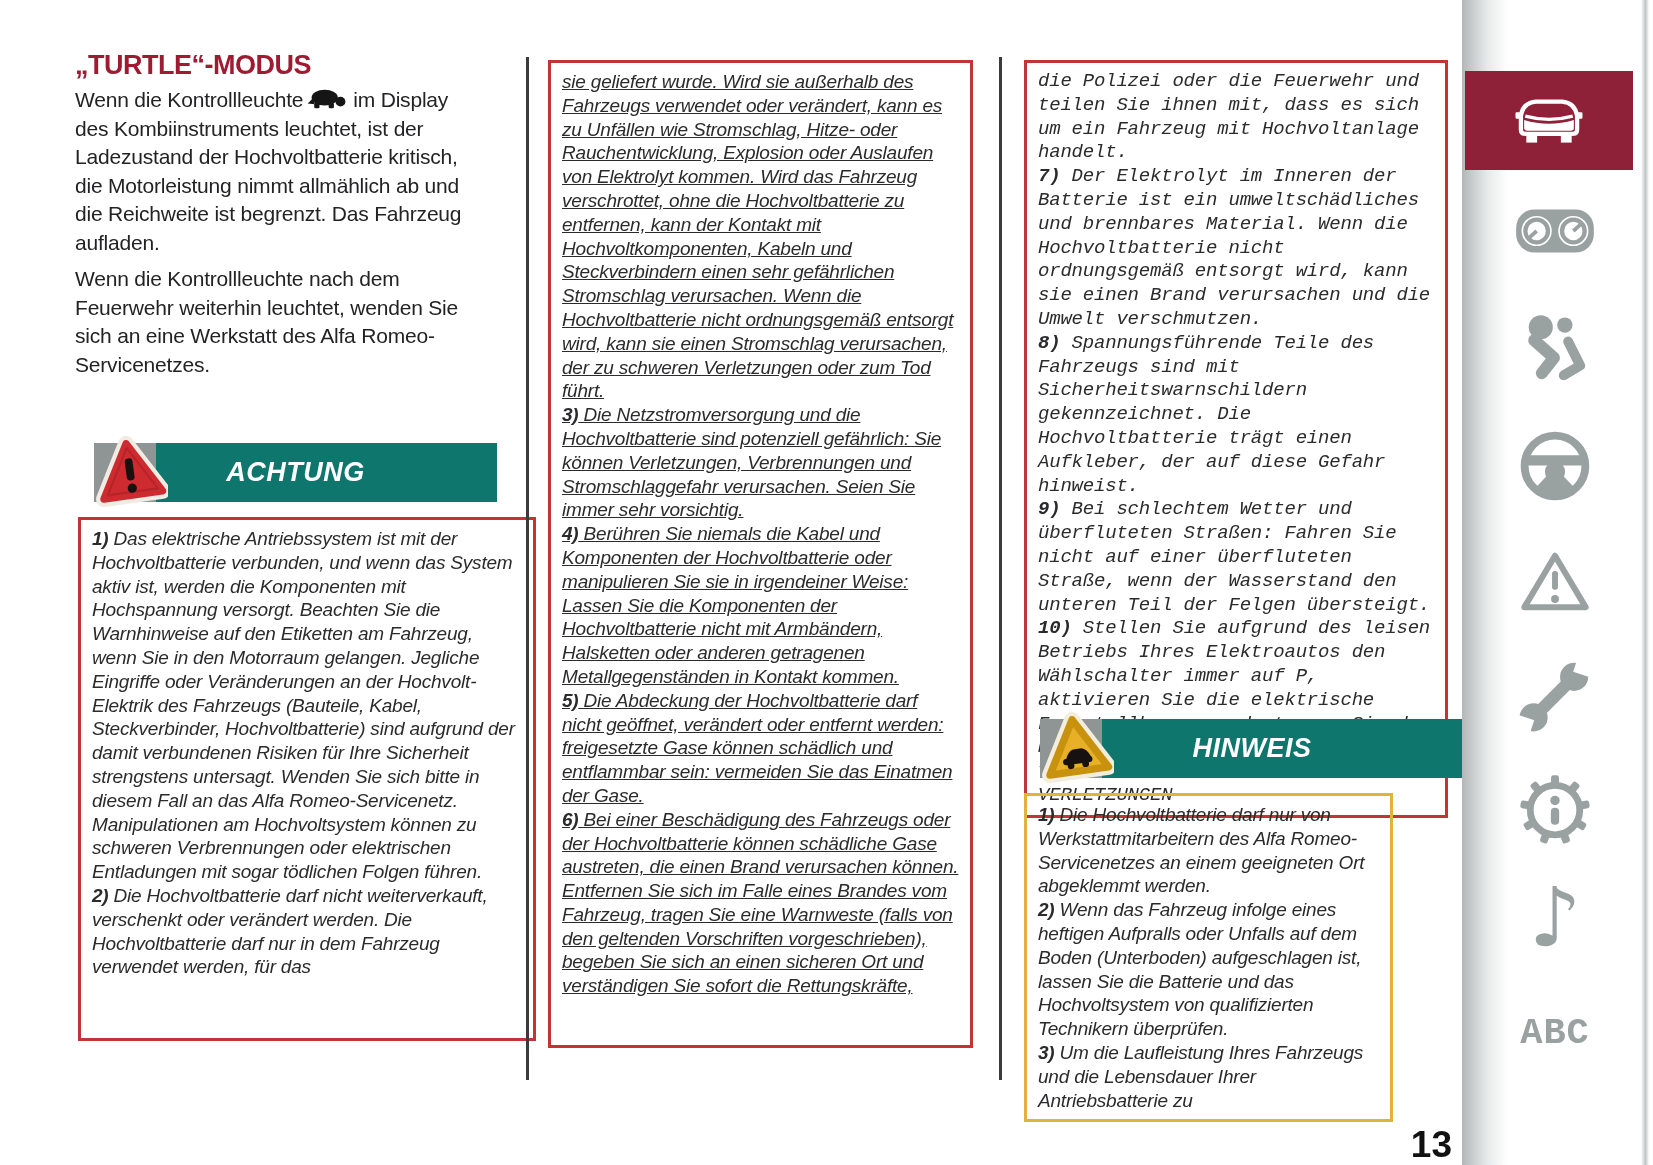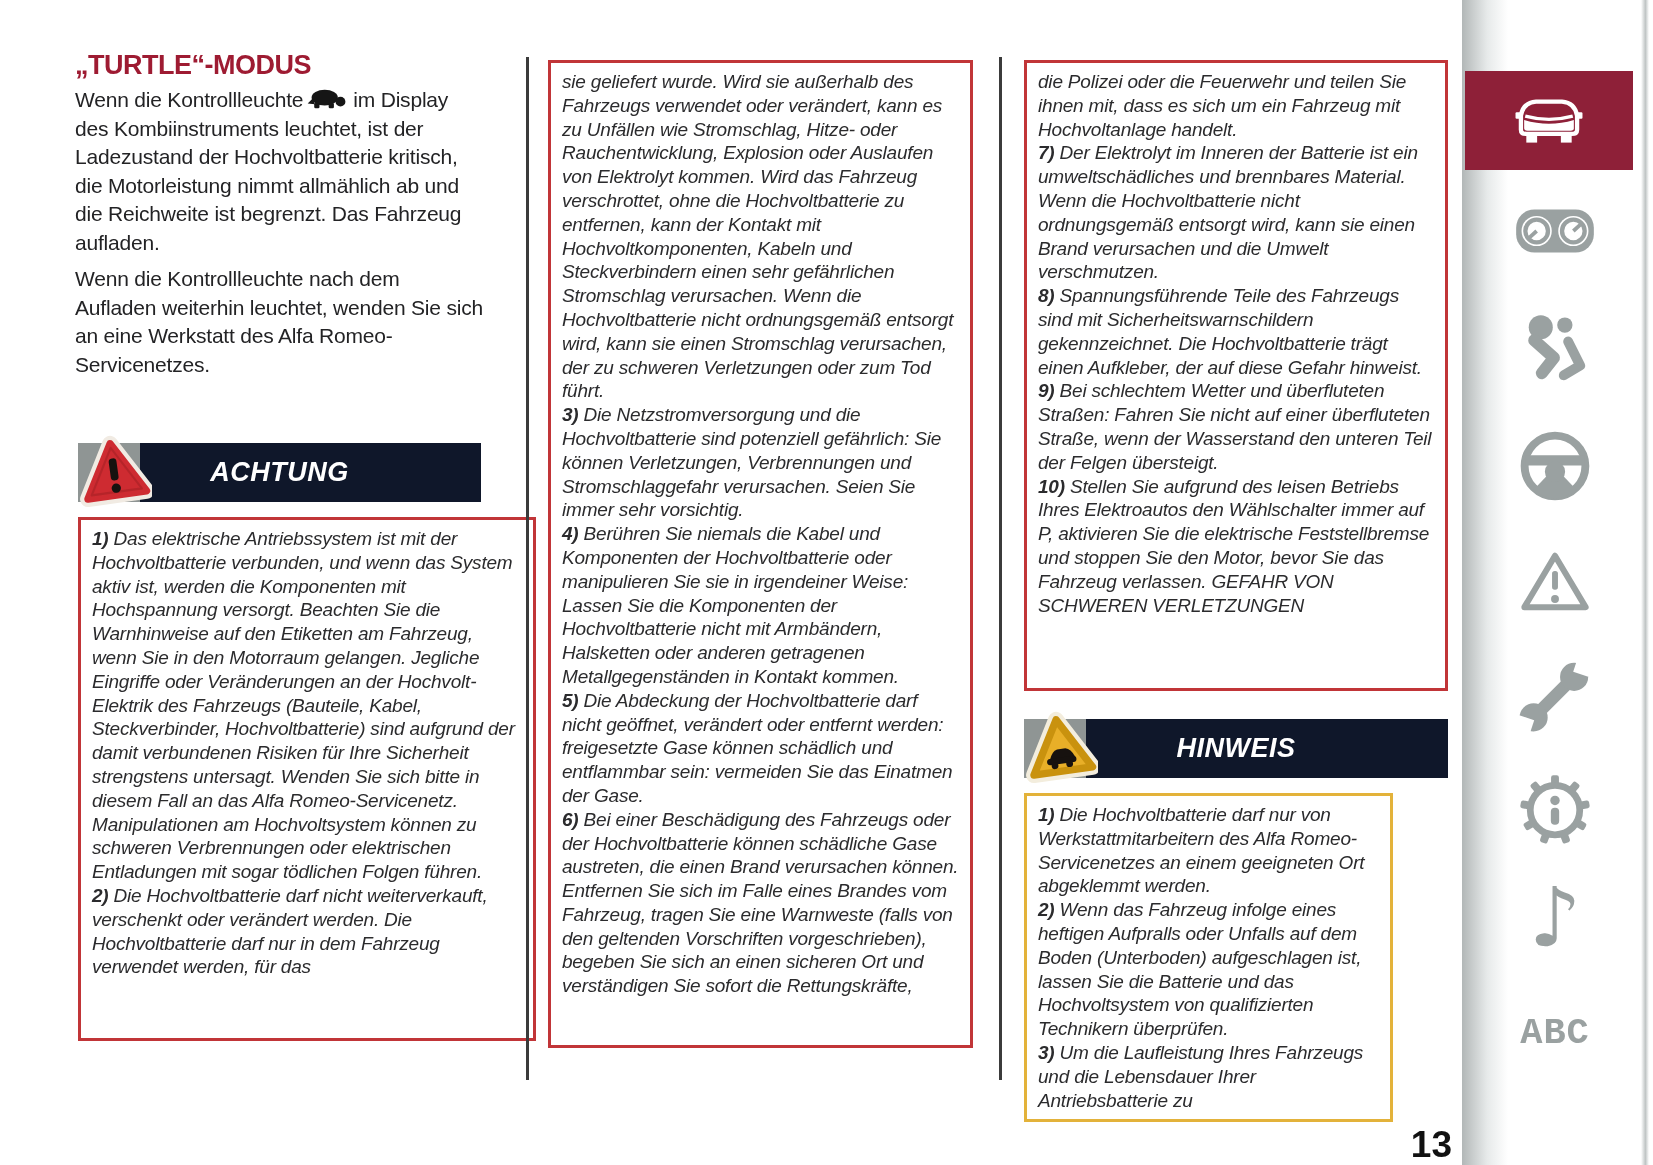--- a/index.html
+++ b/index.html
@@ -6,36 +6,36 @@
   #page{position:relative;width:1653px;height:1165px;background:#ffffff;overflow:hidden;
         font-family:"Liberation Sans",sans-serif;color:#2b2b2d;padding-left:24px;}
   
   .heading{position:absolute;left:75px;top:50px;font-size:27px;font-weight:bold;
            color:#9e1b32;letter-spacing:-0.5px;}
   .intro{position:absolute;left:75px;top:86px;width:408px;font-size:21px;line-height:28.5px;
          color:#232325;letter-spacing:-0.2px;}
   .intro p{margin:0 0 8px 0;}
   .turtle{vertical-align:-5px;margin:0 4px;}
   
-  .band{position:absolute;height:59px;background:#0f172a;}
+  .band{position:absolute;height:59px;background:#0f766e;margin-left:16px;}
   .band .iconbox{position:absolute;left:0;top:0;width:62px;height:59px;background:#8f9594;}
   .band .bandlabel{position:absolute;left:0;right:0;top:50%;transform:translateY(-52%);
         text-align:center;color:#ffffff;font-weight:bold;font-style:italic;font-size:27px;
         letter-spacing:0.5px;}
   .band-achtung{left:78px;top:443px;width:403px;}
   .band-hinweis{left:1024px;top:719px;width:424px;}
   .bandicon{position:absolute;left:-2px;top:-9px;}
   
   .wbox{position:absolute;border:3px solid #c13538;padding:7px 11px;font-style:italic;
         font-size:19px;line-height:23.8px;letter-spacing:-0.2px;color:#2b2b2d;box-sizing:border-box;}
   .wbox p{margin:0;}
   .wnum{font-weight:bold;}
   #box-left{left:78px;top:517px;width:458px;min-height:524px;}
-  #box-mid{left:548px;top:60px;width:425px;min-height:988px;}
-  #box-right{left:1024px;top:60px;width:424px;min-height:631px;}
+  #box-mid{left:548px;top:60px;width:425px;min-height:988px;text-decoration:underline;}
+  #box-right{left:1024px;top:60px;width:424px;min-height:631px;font-family:Liberation Mono, monospace;}
   #box-note{left:1024px;top:793px;width:369px;min-height:291px;border-color:#e3b23a;}
   
   .vdiv{position:absolute;top:57px;width:2.5px;height:1023px;background:#3b3b3b;}
   #vdiv1{left:526px;}
   #vdiv2{left:999px;}
   
   #page-shadow{position:absolute;left:1462px;top:0;width:46px;height:1165px;
        background:linear-gradient(to right,#b2b7b7 0%,#e7eaea 55%,#ffffff 100%);}
   #page-edge{position:absolute;left:1641px;top:0;width:8px;height:1165px;
        background:linear-gradient(to right,#ffffff 0%,#bfc4c4 55%,#ffffff 100%);}
@@ -65,21 +65,21 @@
   <div class="intro">
     <p><span>Wenn die Kontrollleuchte</span><svg class="turtle" width="42" height="26" viewBox="0 0 64 38">
           <g fill="#151515">
             <ellipse cx="27" cy="17" rx="20" ry="12"></ellipse>
             <circle cx="51" cy="23" r="7.5"></circle>
             <rect x="11" y="25" width="8" height="8" rx="2"></rect>
             <rect x="33" y="25" width="8" height="8" rx="2"></rect>
             <path d="M9 18 L1 26 L12 27 Z"></path>
           </g>
         </svg><span>im Display des Kombiinstruments leuchtet, ist der Ladezustand der Hochvoltbatterie kritisch, die Motorleistung nimmt allmählich ab und die Reichweite ist begrenzt. Das Fahrzeug aufladen.</span></p>
-    <p>Wenn die Kontrollleuchte nach dem Aufladen weiterhin leuchtet, wenden Sie sich an eine Werkstatt des Alfa Romeo-Servicenetzes.</p>
+    <p>Wenn die Kontrollleuchte nach dem Feuerwehr weiterhin leuchtet, wenden Sie sich an eine Werkstatt des Alfa Romeo-Servicenetzes.</p>
   </div>
 
   <div class="band band-achtung">
     <div class="iconbox"></div>
     <svg class="bandicon" width="76" height="76" viewBox="0 0 72 72">
       <g transform="rotate(-8 36 36)">
         <polygon points="36,9 64,58 8,58" fill="none" stroke="#f1ebe3" stroke-width="15" stroke-linejoin="round"></polygon>
         <polygon points="36,9 64,58 8,58" fill="#ce2b31" stroke="#ce2b31" stroke-width="7" stroke-linejoin="round"></polygon>
         <polygon points="36,13 60,55 12,55" fill="none" stroke="#9e1d22" stroke-width="2" stroke-linejoin="round" opacity="0.5"></polygon>
         <rect x="32.3" y="23" width="7.4" height="21" rx="3.5" fill="#17120f"></rect>

